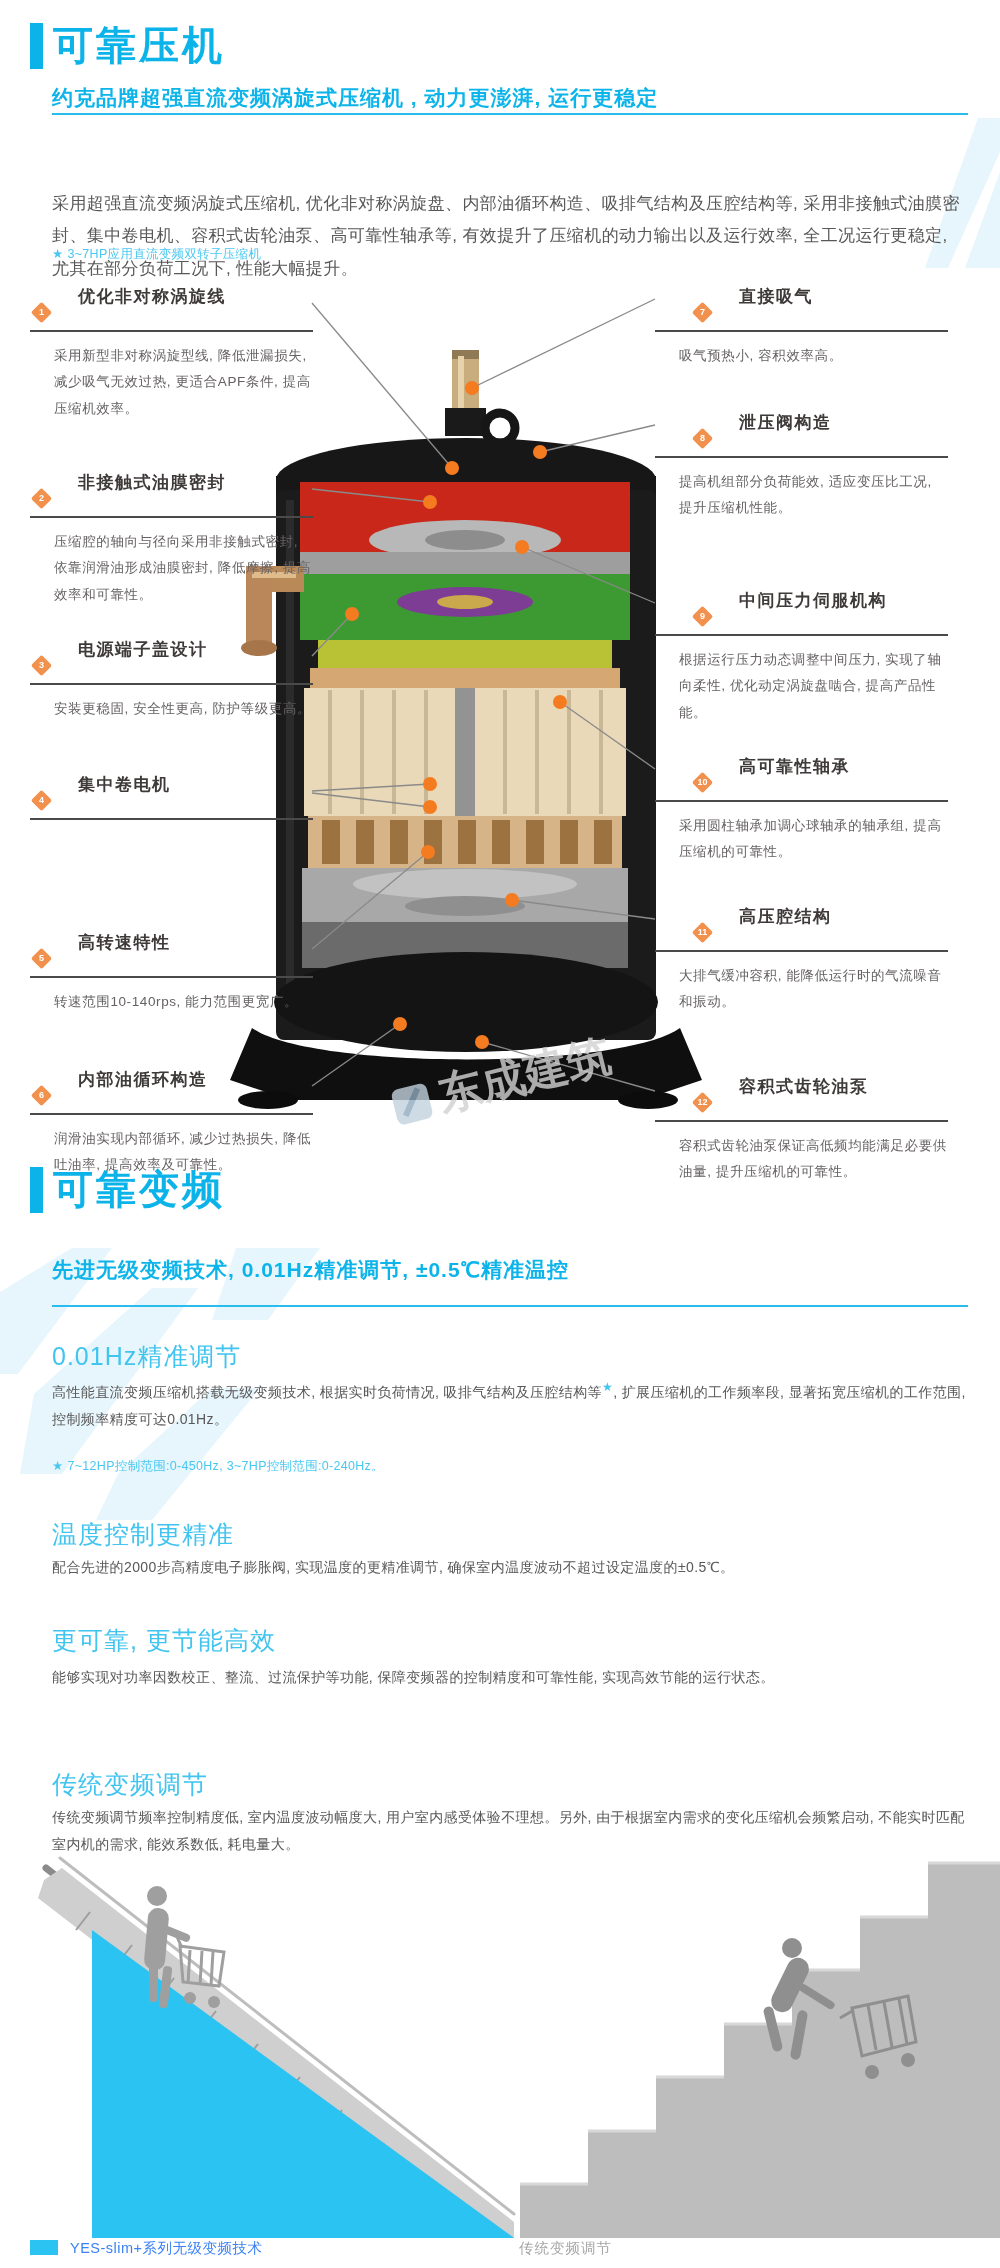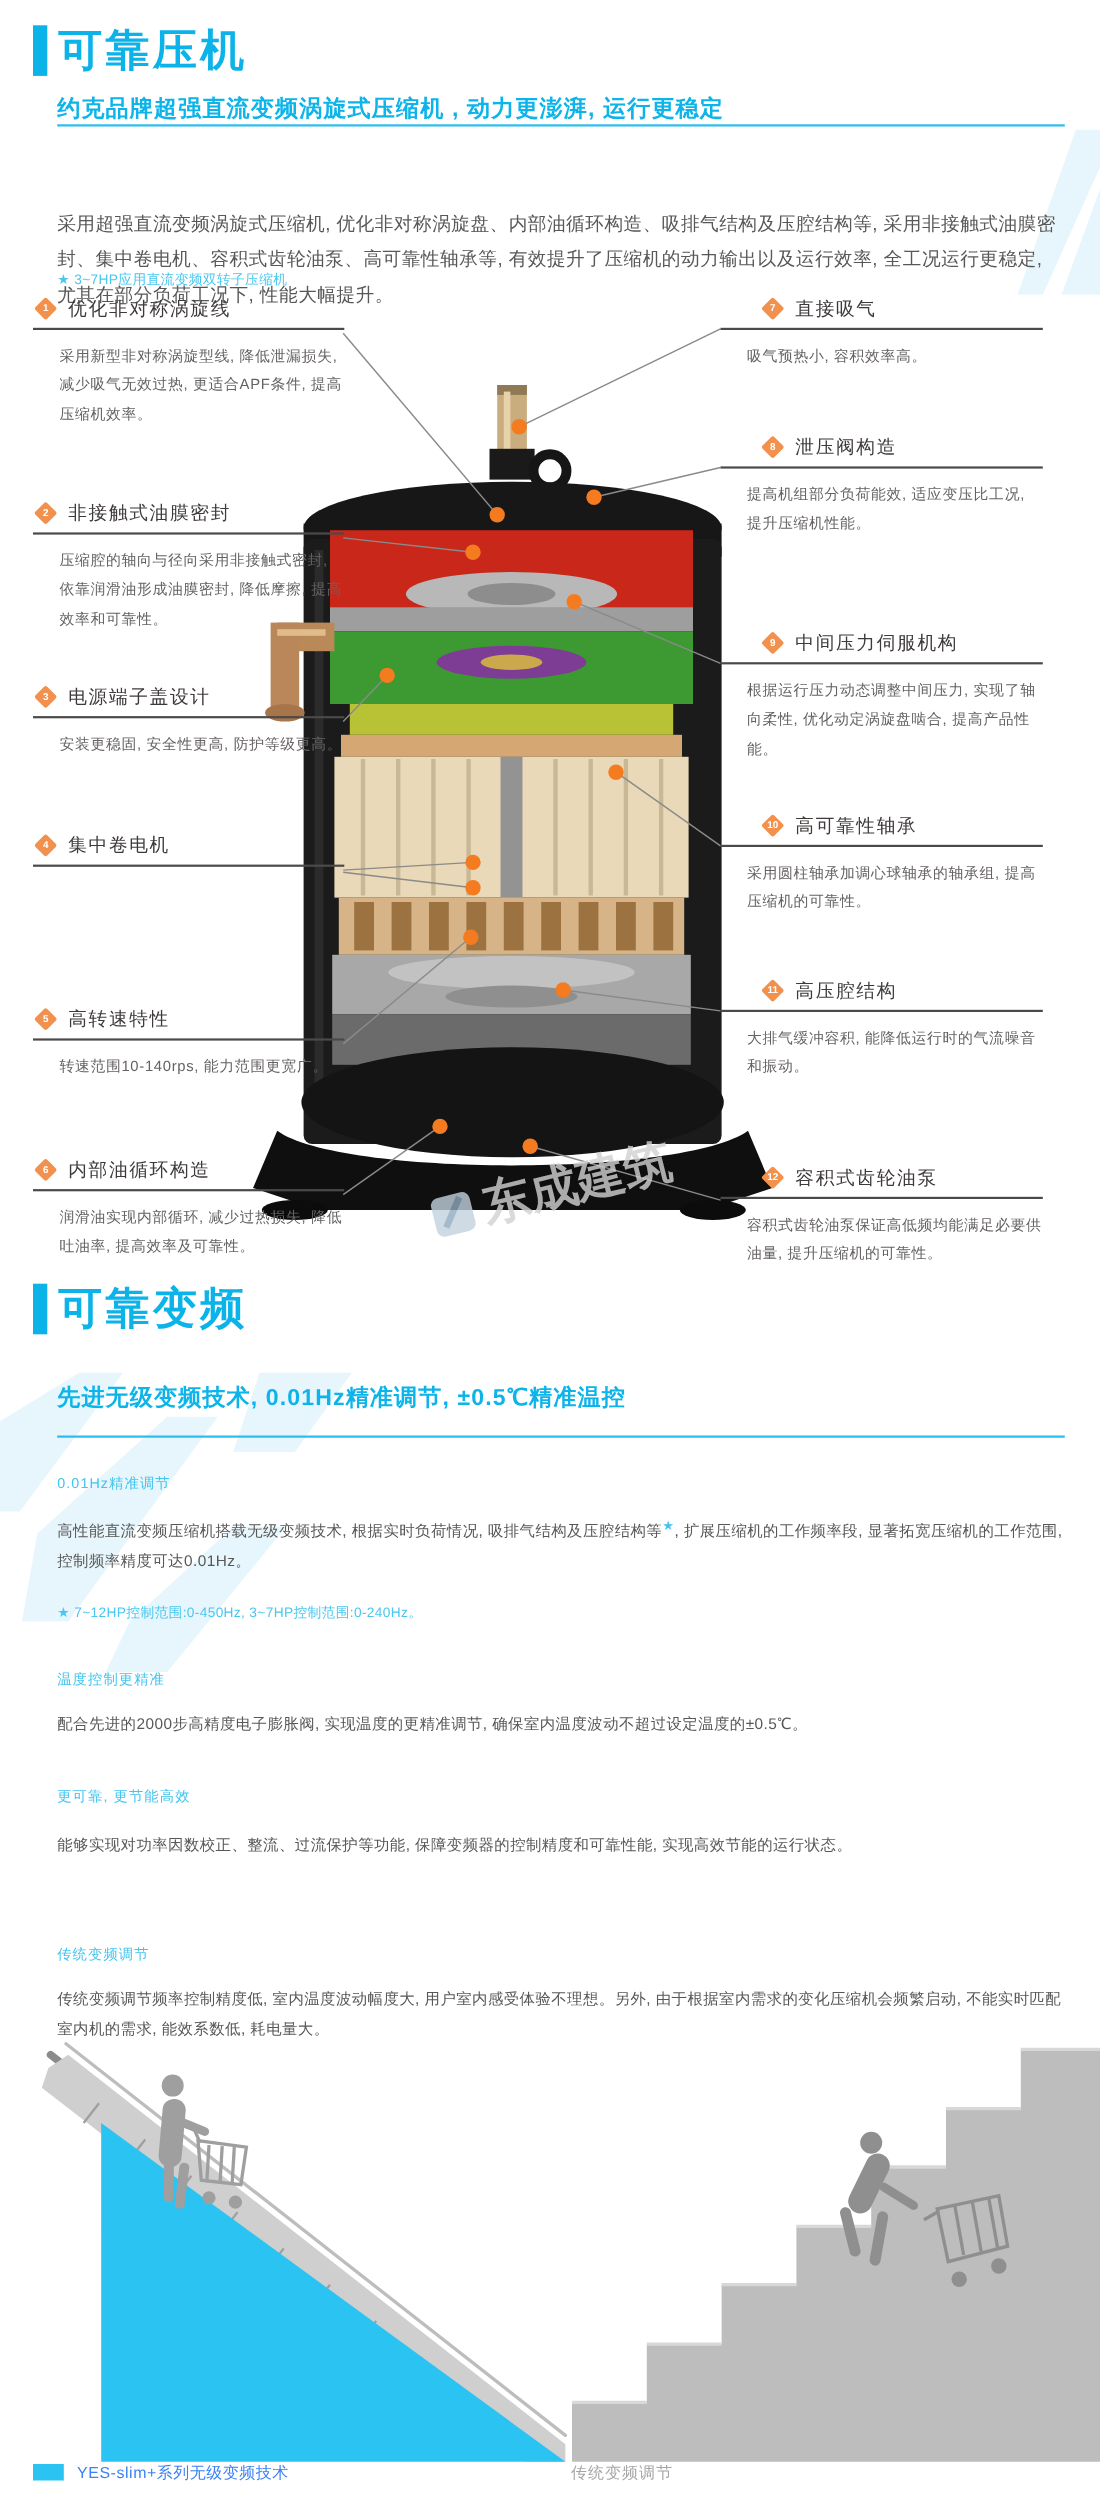--- a/index.html
+++ b/index.html
@@ -11,32 +11,32 @@
   .sec-bar{width:13px;height:46px;background:#0cb3e9}
   .sec-title h1{margin:0;font-size:40px;font-weight:bold;color:#0cb3e9;letter-spacing:3px}
   .subtitle{font-size:21px;font-weight:bold;color:#0db4ea;letter-spacing:1px}
   .divider{height:2px;background:#29bdee}
   .intro{font-size:17px;line-height:1.9;color:#595757;letter-spacing:.4px}
   .note{font-size:12.5px;color:#49c7f1;letter-spacing:.3px}
   .note .star{margin-right:4px}
   
   .co{position:absolute}
   .co-head{display:flex;align-items:flex-end;gap:9px;border-bottom:2px solid #4c4a49;padding-bottom:9px}
-  .co-head h3{margin:0;font-size:17px;font-weight:normal;color:#3e3a39;letter-spacing:1.5px;line-height:1}
+  .co-head h3{margin:16px;font-size:17px;font-weight:bold;color:#3e3a39;letter-spacing:1.5px;line-height:1}
   .diamond{flex:0 0 15px;width:15px;height:15px;background:#f2914d;border-radius:2px;
            transform:rotate(45deg);position:relative;margin:0 4px 1px 4px}
   .diamond i{position:absolute;inset:0;transform:rotate(-45deg);font-style:normal;color:#fff;
              font-size:9px;font-weight:bold;line-height:15px;text-align:center}
   .co p{margin:11px 0 0 24px;font-size:13.5px;line-height:1.95;color:#666263;letter-spacing:.6px}
   .co.left{left:30px;width:283px}
   .co.right{left:655px;width:293px}
   .co.right .co-head{padding-left:36px}
   .co.right p{}
   
-  .sub-h{font-size:13px;color:#41c4ef;letter-spacing:1px}
+  .sub-h{font-size:25px;color:#41c4ef;letter-spacing:1px}
   .sub-p{font-size:14px;line-height:1.95;color:#595757;letter-spacing:.4px;width:920px}
   .sub-p .star{color:#41c4ef;font-size:12px;vertical-align:super}
   
   .legend-swatch{width:28px;height:15px;background:#2bc3f1}
   .legend-left{font-size:14.5px;color:#3b82f6;letter-spacing:.5px}
   .legend-right{font-size:14.5px;color:#a6a6a6;letter-spacing:1px}
   svg{display:block}
 </style>
 </head>
 <body>

